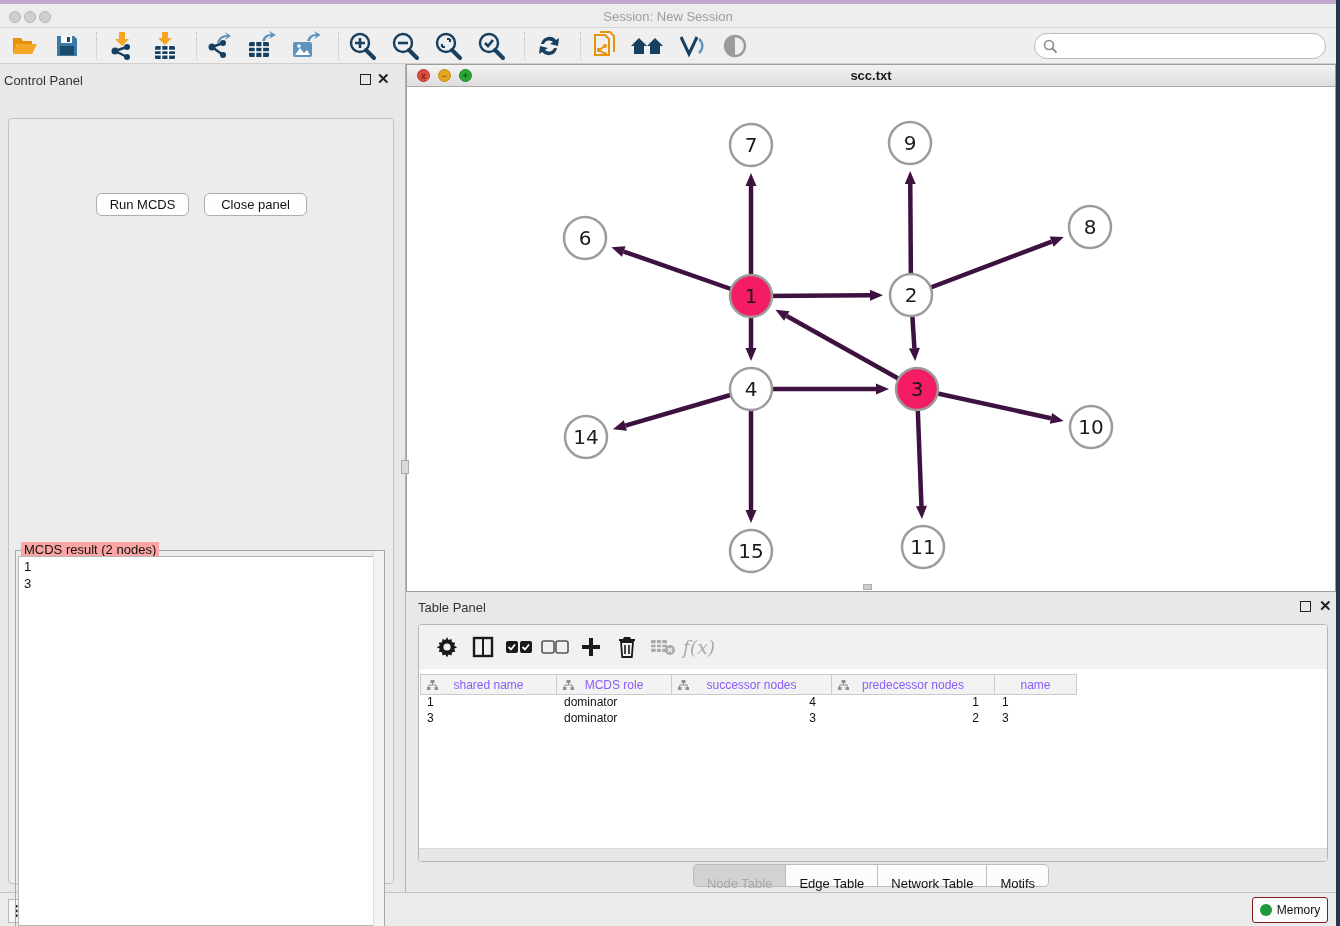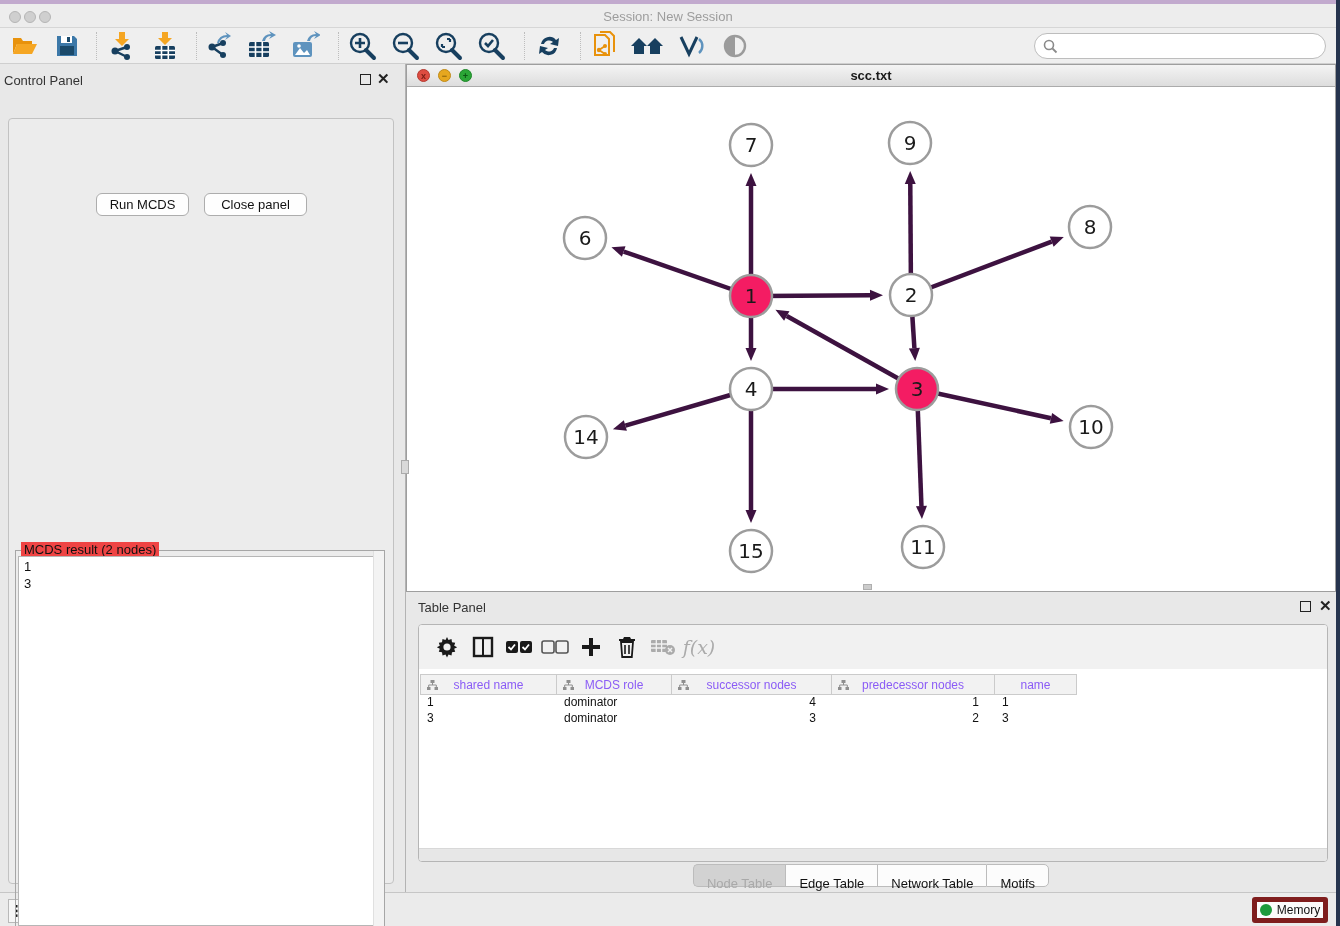--- a/index.html
+++ b/index.html
@@ -31,21 +31,21 @@
   .cp-tab:first-child { border-top-left-radius:4px; }
   .cp-tab:last-child { border-right:1px solid #B8B8B8; border-top-right-radius:4px; }
   .cp-tab.active { background:#ECECEC; color:#C6C6C6; height:23px; border-bottom:none; }
 
   .cp-body { position:absolute; left:8px; top:54px; width:386px; height:766px; background:#ECECEC; border:1px solid #C2C2C2; border-radius:4px; z-index:2; }
   .opt-label { position:absolute; left:0; width:100%; top:19px; text-align:center; font-size:13px; color:#111; }
   .criterion-select { position:absolute; left:37px; top:41px; width:308px; height:23px; background:#FFFFFF; border:1px solid #ABABAB; border-radius:4px; font-size:13px; color:#111; line-height:21px; padding-left:9px; }
   .sel-arrows { position:absolute; right:6px; top:3px; }
   .cp-btn { position:absolute; top:74px; height:23px; background:#FEFEFE; border:1px solid #ADADAD; border-radius:6px; font-size:13px; color:#111; text-align:center; line-height:21px; }
   .groupbox { position:absolute; left:6px; top:431px; width:370px; height:379px; border:1px solid #A6A6A6; }
-  .groupbox-title { position:absolute; left:5px; top:-9px; background:#ef4444; padding:0 3px; font-size:13px; color:#111; }
+  .groupbox-title { position:absolute; left:5px; top:-9px; background:#fca5a5; padding:0 3px; font-size:13px; color:#111; }
   .result-area { position:absolute; left:2px; top:5px; right:2px; bottom:2px; background:#FFFFFF; border:1px solid #B6B6B6; font-size:13px; color:#111; line-height:17px; padding:1px 0 0 5px; white-space:pre-line; }
   .result-scroll { position:absolute; right:0; top:0; width:11px; height:100%; background:#F3F3F3; border-left:1px solid #E0E0E0; }
 
   .v-divider { position:absolute; left:405px; top:64px; width:1px; height:828px; background:#B3B3B3; }
   .v-handle { position:absolute; left:401px; top:460px; width:8px; height:14px; background:#D9D9D9; border:1px solid #ABABAB; z-index:4; }
 
   
   #net-window { position:absolute; left:406px; top:64px; width:930px; height:528px; border:1px solid #9E9E9E; background:#FFFFFF; }
   .net-titlebar { position:absolute; left:0; top:0; width:100%; height:22px; background:linear-gradient(#F4F4F4,#DDDDDD); border-bottom:1px solid #ABABAB; }
   .traffic { position:absolute; top:4px; width:13px; height:13px; border-radius:50%; font-size:9px; font-weight:bold; text-align:center; line-height:12px; }
@@ -69,21 +69,21 @@
   .tp-bottom-strip { position:absolute; left:0; bottom:0; width:100%; height:13px; background:#E7E7E7; border-top:1px solid #D8D8D8; }
   .tp-tabs { position:absolute; left:0; right:0; top:272px; display:flex; justify-content:center; }
   .tp-tab { height:23px; line-height:22px; padding:8px 13px; font-size:13px; background:#FCFCFC; color:#111; border:1px solid #BCBCBC; border-right:none; }
   .tp-tab:first-child { border-top-left-radius:5px; border-bottom-left-radius:5px; }
   .tp-tab:last-child { border-right:1px solid #BCBCBC; border-top-right-radius:5px; border-bottom-right-radius:5px; }
   .tp-tab.active { background:#D2D2D2; color:#A9A9A9; }
 
   
   #status-bar { position:absolute; left:0; top:892px; width:100%; height:34px; background:#EBEBEB; border-top:1px solid #C6C6C6; }
   .list-btn { position:absolute; left:8px; top:6px; width:32px; height:24px; background:#F7F7F7; border:1px solid #B9B9B9; display:flex; align-items:center; justify-content:center; }
-  .memory-btn { position:absolute; right:8px; top:4px; width:76px; height:26px; background:#FBFBFB; border:5px solid #7f1d1d; border-radius:3px; display:flex; align-items:center; justify-content:center; gap:5px; font-size:12px; color:#111; }
+  .memory-btn { position:absolute; right:8px; top:4px; width:76px; height:26px; background:#FBFBFB; border:1px solid #7f1d1d; border-radius:3px; display:flex; align-items:center; justify-content:center; gap:5px; font-size:12px; color:#111; }
   .mem-dot { width:12px; height:12px; border-radius:50%; background:#1E9A3C; }
 </style>
 </head>
 <body>
 
 <div id="app">
 
   <div class="accent-strip"></div>
   <div class="titlebar">
     <span class="tl-dot" style="left:9px"></span>

